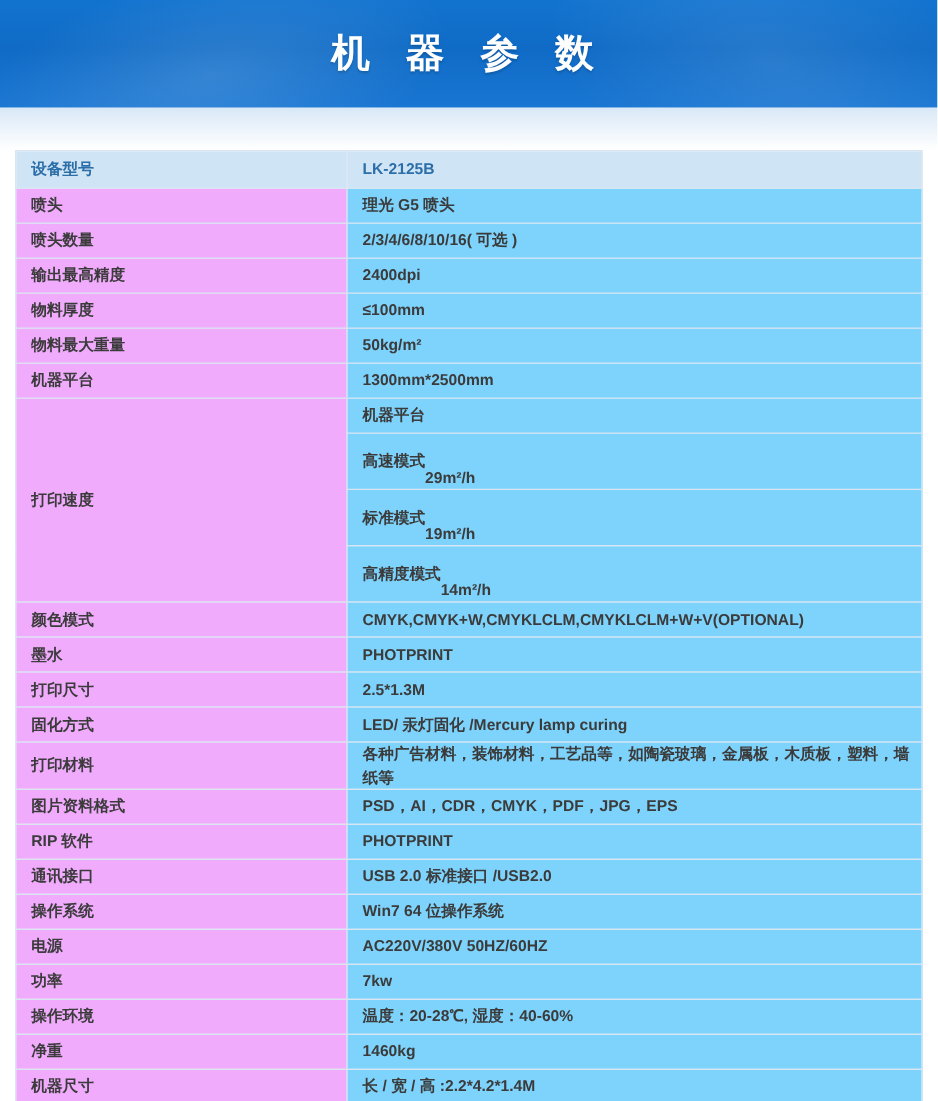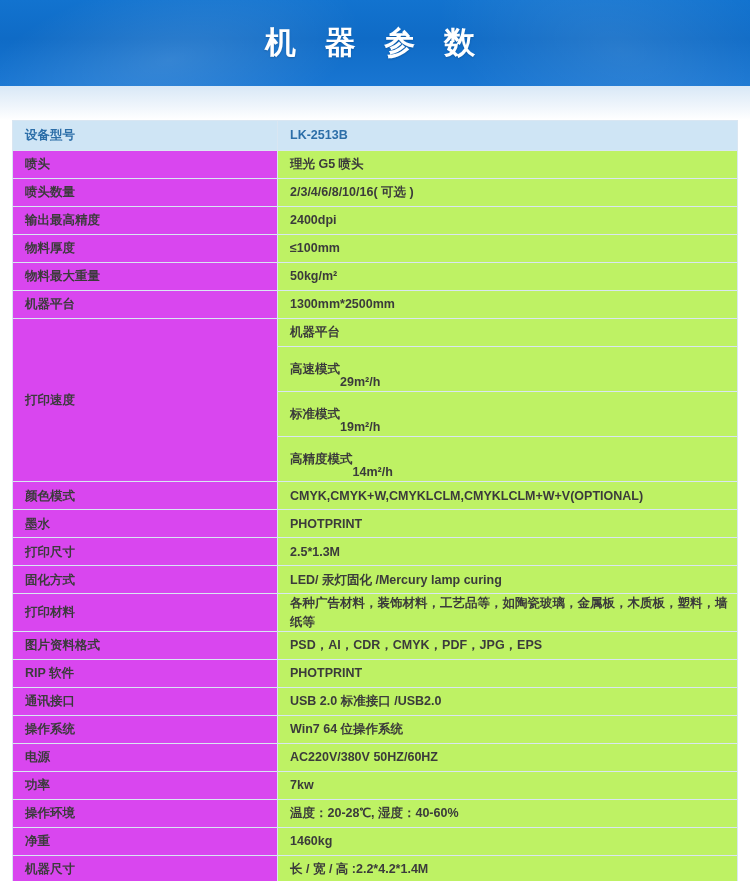--- a/index.html
+++ b/index.html
@@ -80,24 +80,24 @@
   table.spec td {
     border: 1px solid #d9e6f2;
     padding: 0 0 0 12px;
     height: 27px;
     vertical-align: middle;
     color: #3b3b3b;
     line-height: 1.45;
   }
   td.label {
     width: 252px;
-    background: #d946ef;
+    background: #f0abfc;
   }
   td.value {
-    background: #bef264;
+    background: #7dd3fc;
   }
   tr.head td {
     background: #cfe5f5;
     color: #2c6ea8;
     height: 29px;
   }
   td.group-label {
     vertical-align: middle;
     text-align: left;
     margin-left: 36px;
@@ -120,21 +120,21 @@
   <div class="banner">
     <div class="banner-title">机 器 参 数</div>
   </div>
   <div class="banner-fade"></div>
 
   <div class="table-wrap">
     <table class="spec">
       <tbody>
         <tr class="head">
           <td class="label">设备型号</td>
-          <td class="value">LK-2513B</td>
+          <td class="value">LK-2125B</td>
         </tr>
 
         <tr>
           <td class="label">喷头</td>
           <td class="value">理光 G5 喷头</td>
         </tr>
         <tr>
           <td class="label">喷头数量</td>
           <td class="value">2/3/4/6/8/10/16( 可选 )</td>
         </tr>

